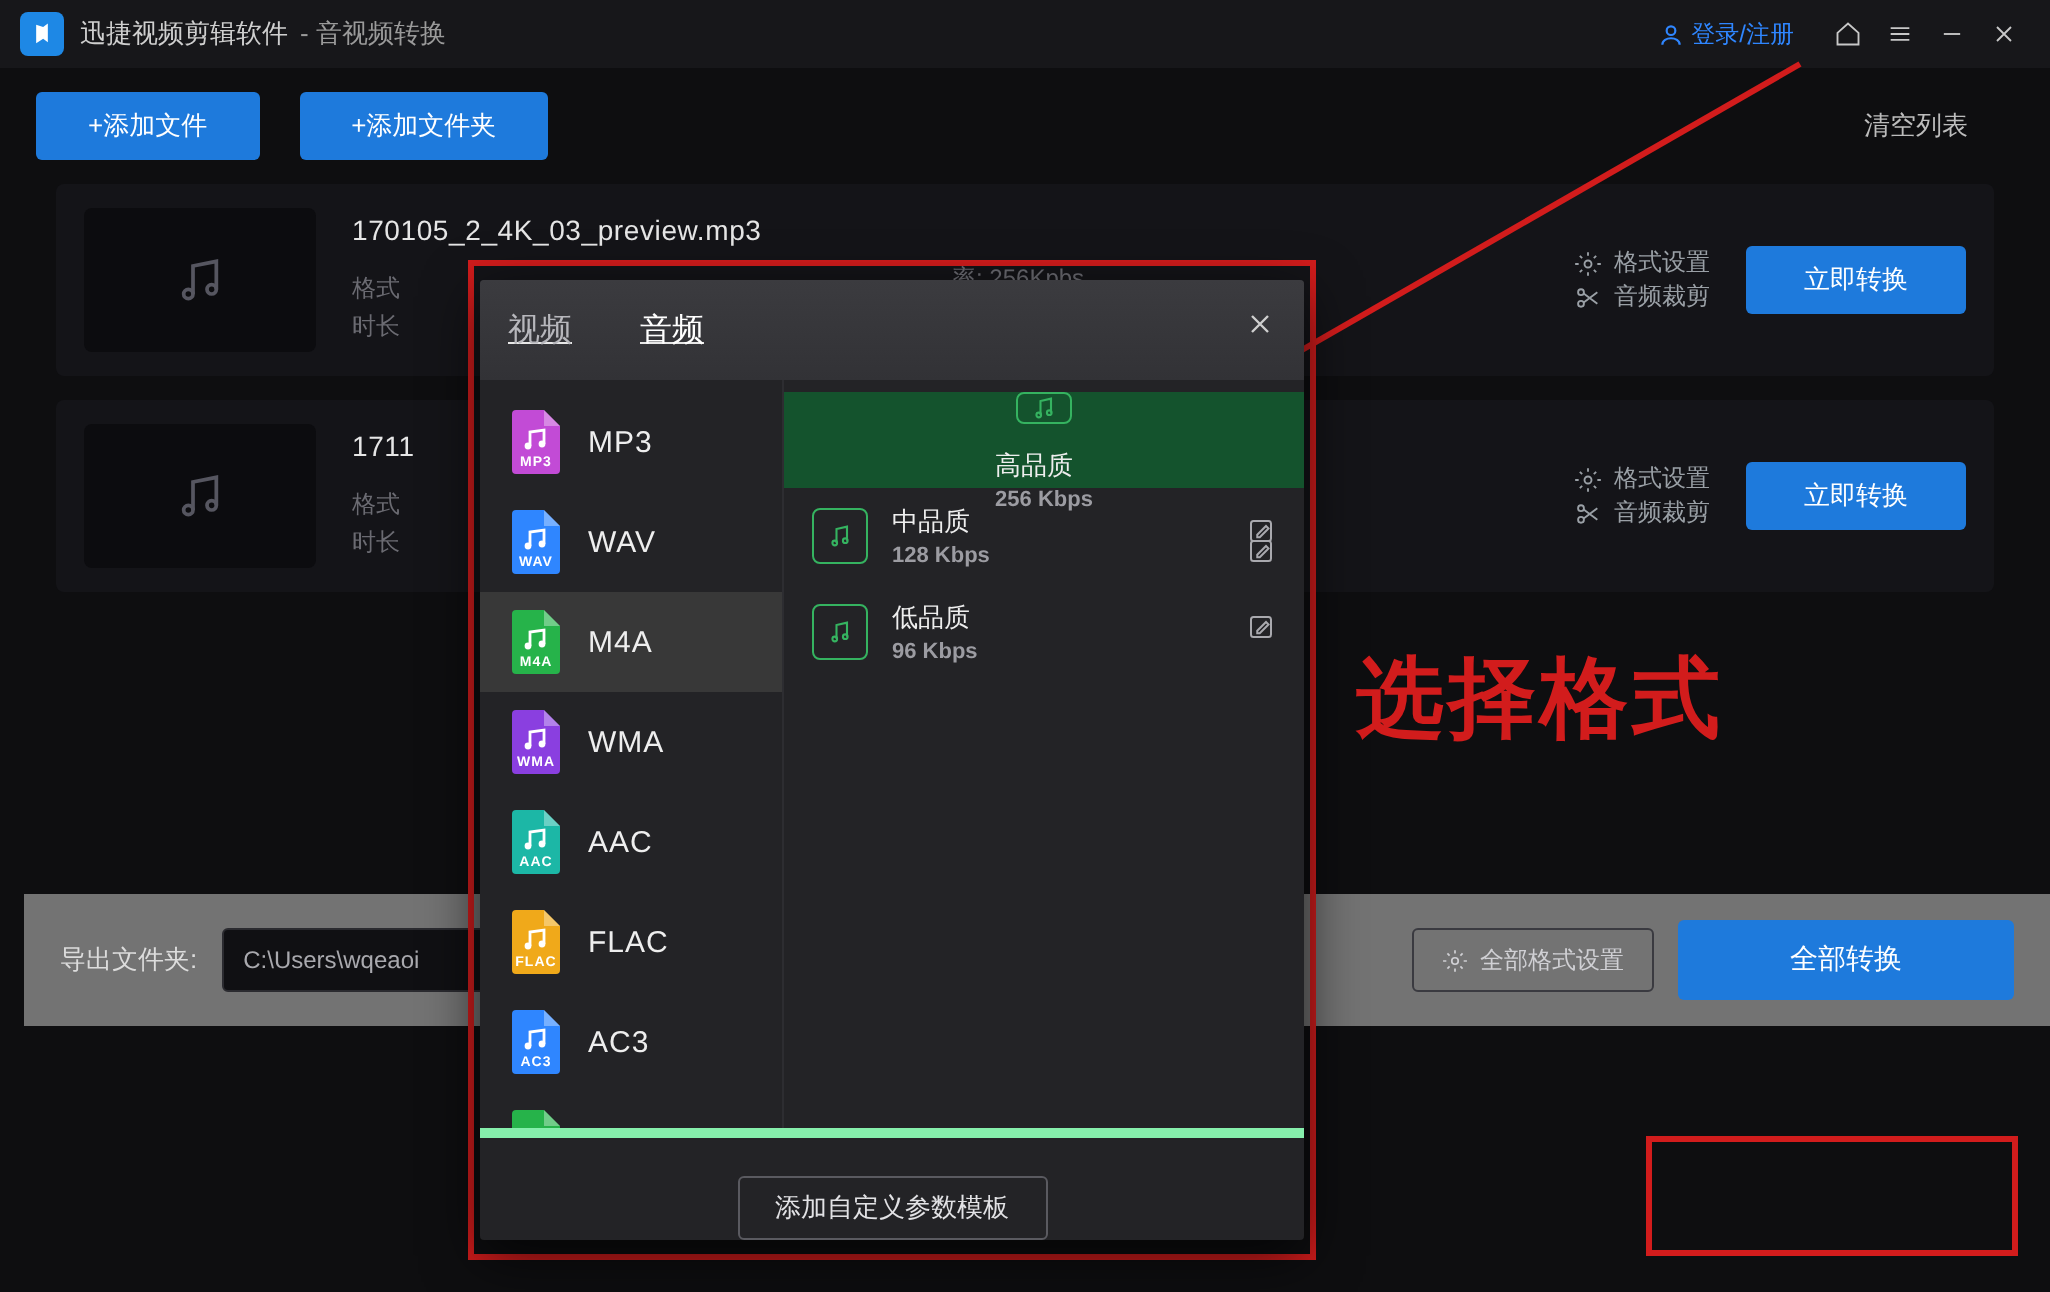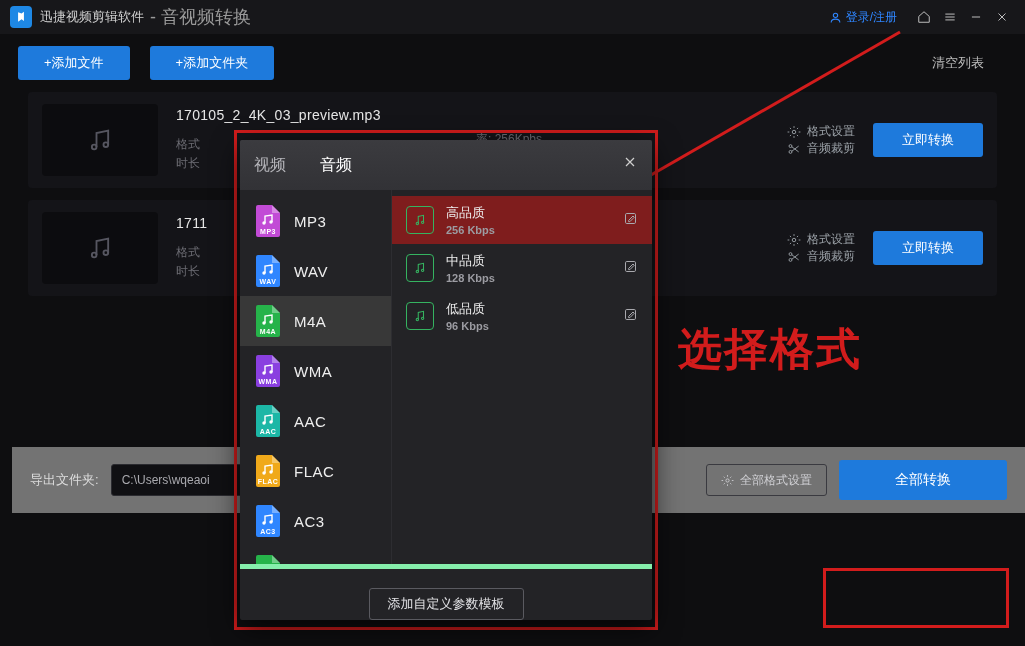--- a/index.html
+++ b/index.html
@@ -2,21 +2,21 @@
 <html><head>
 <meta charset="utf-8">
 <style>
   *{box-sizing:border-box;margin:0;padding:0;font-family:"Microsoft YaHei",Arial,sans-serif;-webkit-font-smoothing:antialiased;}
   html,body{width:1025px;height:646px;overflow:hidden;background:#0e0e10;color:#e8e8e8;}
   
   .titlebar{height:34px;display:flex;align-items:center;padding:0 10px;background:#17171a;}
   .titlebar .logo{width:22px;height:22px;border-radius:4px;background:#1e88e5;display:flex;align-items:center;justify-content:center;margin-right:8px;}
   .titlebar .logo svg{width:14px;height:14px;}
   .titlebar .title{font-size:13px;color:#cfcfcf;}
-  .titlebar .subtitle{font-size:18px;color:#9a9a9a;margin-left:6px;}
+  .titlebar .subtitle{font-size:13px;color:#9a9a9a;margin-left:6px;}
   .titlebar .spacer{flex:1;}
   .titlebar .link{font-size:12px;color:#2f86ff;margin-right:14px;display:flex;align-items:center;gap:4px;cursor:pointer;}
   .titlebar .winbtn{width:26px;height:26px;display:flex;align-items:center;justify-content:center;color:#c8c8c8;cursor:pointer;}
   .titlebar .winbtn svg{width:14px;height:14px;}
   
   .toolbar{height:58px;display:flex;align-items:center;padding:0 18px;background:#0e0e10;}
   .btn-blue{background:#1e7adc;color:#fff;border:none;border-radius:3px;height:34px;padding:0 26px;font-size:13px;cursor:pointer;margin-right:20px;}
   .btn-ghost{margin-left:auto;background:transparent;border:1px solid transparent;color:#bdbdbd;font-size:13px;height:34px;padding:0 22px;cursor:pointer;}
   
   .filelist{padding:0 28px;}
@@ -42,34 +42,34 @@
   .allfmt{margin-left:auto;border:1px solid #3a3a40;background:transparent;color:#d0d0d4;font-size:12px;height:32px;padding:0 14px;border-radius:3px;cursor:pointer;display:flex;align-items:center;gap:6px;}
   .allconvert{background:#1e7adc;color:#fff;border:none;border-radius:3px;height:40px;width:168px;font-size:14px;cursor:pointer;}
   
   .anno-text{position:absolute;left:678px;top:320px;font-size:44px;font-weight:800;color:#d21c1c;letter-spacing:2px;}
   .anno-rect{position:absolute;border:3px solid #d21c1c;}
   .anno-rect.r1{left:234px;top:130px;width:424px;height:500px;}
   .anno-rect.r2{left:823px;top:568px;width:186px;height:60px;}
   .arrow{position:absolute;left:0;top:0;pointer-events:none;}
   
   .popover{position:absolute;left:240px;top:140px;width:412px;height:480px;background:#232326;border-radius:2px;box-shadow:0 8px 28px rgba(0,0,0,0.7);display:flex;flex-direction:column;overflow:hidden;}
-  .pop-tabs{height:50px;background:linear-gradient(#3b3b3f,#323236);display:flex;align-items:center;padding:0 14px;position:relative;}
+  .pop-tabs{height:50px;background:linear-gradient(#3b3b3f,#323236);display:flex;align-items:center;padding:0 14px;position:relative;text-decoration:underline;}
   .pop-tab{font-size:16px;color:#b7b7bc;margin-right:34px;cursor:pointer;}
   .pop-tab.active{color:#fff;}
   .pop-close{position:absolute;right:14px;top:14px;color:#cfcfcf;cursor:pointer;}
   .pop-body{flex:1;display:flex;overflow:hidden;}
   .fmtlist{width:152px;border-right:1px solid #2d2d31;overflow-y:auto;padding:6px 0;}
   .fmtitem{height:50px;display:flex;align-items:center;padding:0 14px;gap:12px;cursor:pointer;color:#eee;font-size:15px;letter-spacing:0.5px;}
   .fmtitem.sel{background:#383838;}
   .filebadge{width:28px;height:32px;border-radius:3px 3px 3px 3px;position:relative;display:flex;align-items:flex-end;justify-content:center;}
   .filebadge svg{position:absolute;inset:0;}
   .filebadge .ext{position:absolute;bottom:2px;left:0;right:0;text-align:center;font-size:7px;font-weight:700;color:#fff;}
   .qlist{flex:1;padding:6px 0;}
   .qitem{height:48px;display:flex;align-items:center;padding:0 14px;gap:12px;cursor:pointer;}
-  .qitem.sel{background:#7f1d1d;}
+  .qitem.sel{background:#14532d;flex-direction:column;}
   .qicon{width:28px;height:28px;border-radius:4px;border:1.5px solid #35b360;display:flex;align-items:center;justify-content:center;}
   .qicon svg{width:14px;height:14px;}
   .qtext .t{font-size:13px;color:#eee;}
   .qtext .b{font-size:11px;color:#9c9ca2;margin-top:2px;font-weight:bold;}
   .qedit{margin-left:auto;color:#a9a9ae;cursor:pointer;}
   .pop-foot{height:56px;display:flex;align-items:flex-end;justify-content:center;border-top:5px solid #86efac;}
   .tmplbtn{border:1px solid #5a5a60;background:transparent;color:#e2e2e5;font-size:13px;height:32px;padding:0 18px;border-radius:3px;cursor:pointer;}
   .app{position:relative;width:1025px;height:513px;}
   ::-webkit-scrollbar{width:6px}::-webkit-scrollbar-thumb{background:#3a3a40;border-radius:3px}
 </style>

